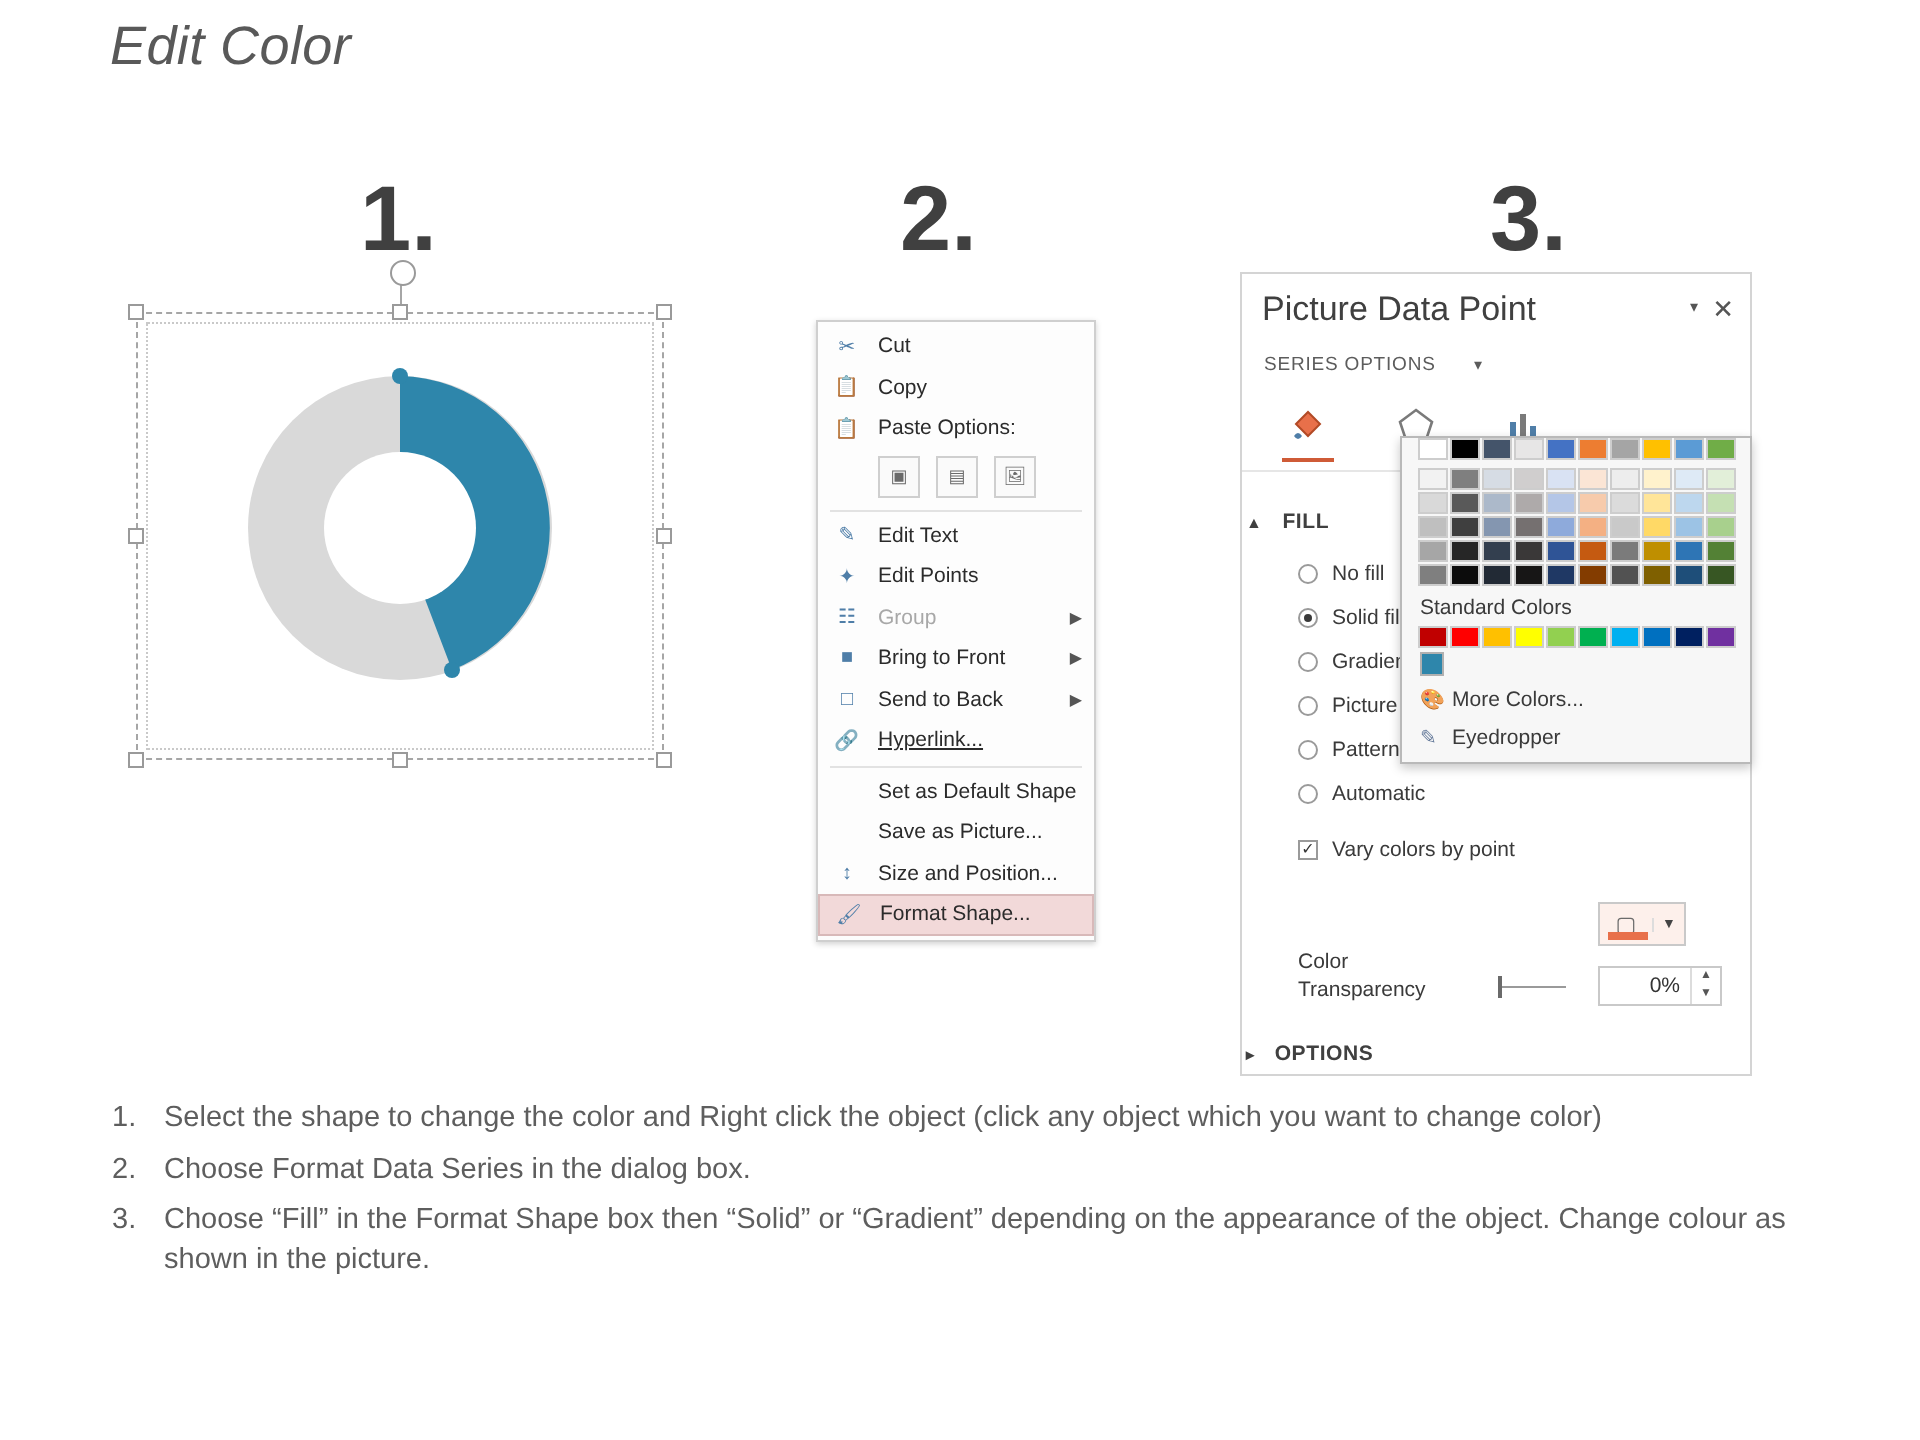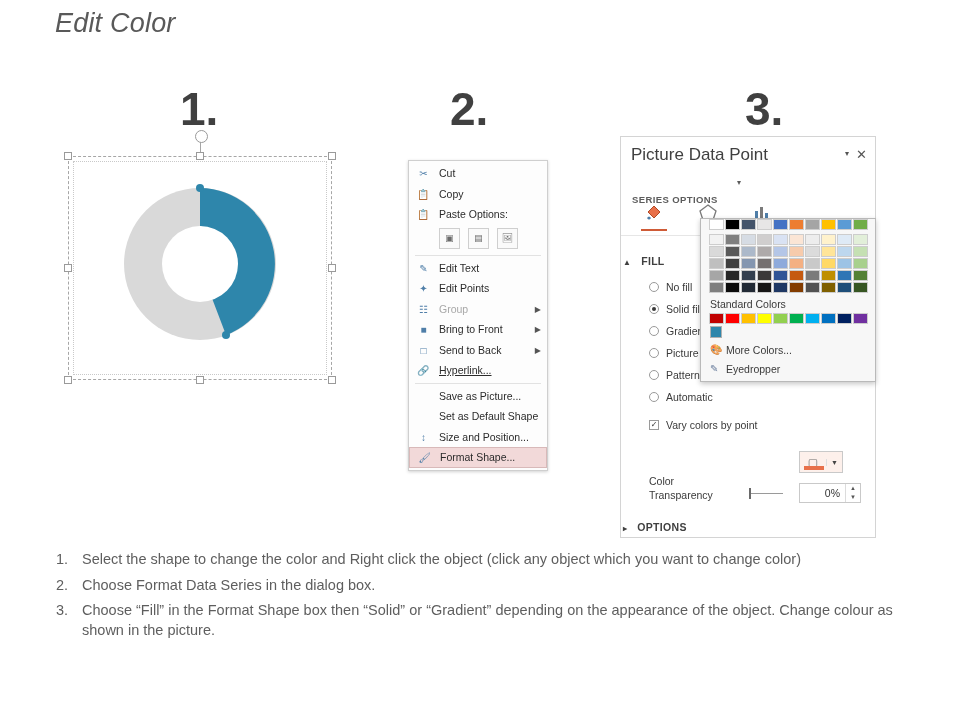--- a/index.html
+++ b/index.html
@@ -205,24 +205,23 @@
   .fmt-caret {
     position: absolute;
     right: 26px; top: 12px;
     font-size: 8px;
     color: #555;
   }
   .series-opt {
     position: absolute;
     left: 11px; top: 40px;
     font-size: 9.5px;
-    font-weight: bold;
+    font-weight: normal;
     color: #5c5c5c;
     letter-spacing: 0.4px;
-    margin-top: 17px;
   }
   .series-caret {
     position: absolute;
     left: 116px; top: 41px;
     font-size: 8px;
     color: #5c5c5c;
   }
   .tool-row {
     position: absolute;
     left: 12px; top: 62px;
@@ -554,24 +553,24 @@
     <span class="ctx-ico">□</span>
     <span>Send to Back</span>
     <span class="ctx-sub">▶</span>
   </div>
   <div class="ctx-item">
     <span class="ctx-ico">🔗</span>
     <span class="ctx-underline">Hyperlink...</span>
   </div>
   <div class="ctx-sep"></div>
   <div class="ctx-item">
+    <span>Set as Default Shape</span>
+  </div>
+  <div class="ctx-item">
     <span>Save as Picture...</span>
-  </div>
-  <div class="ctx-item">
-    <span>Set as Default Shape</span>
   </div>
   <div class="ctx-item">
     <span class="ctx-ico">↕</span>
     <span>Size and Position...</span>
   </div>
   <div class="ctx-item highlight">
     <span class="ctx-ico">🖌</span>
     <span>Format Shape...</span>
   </div>
 </div>

